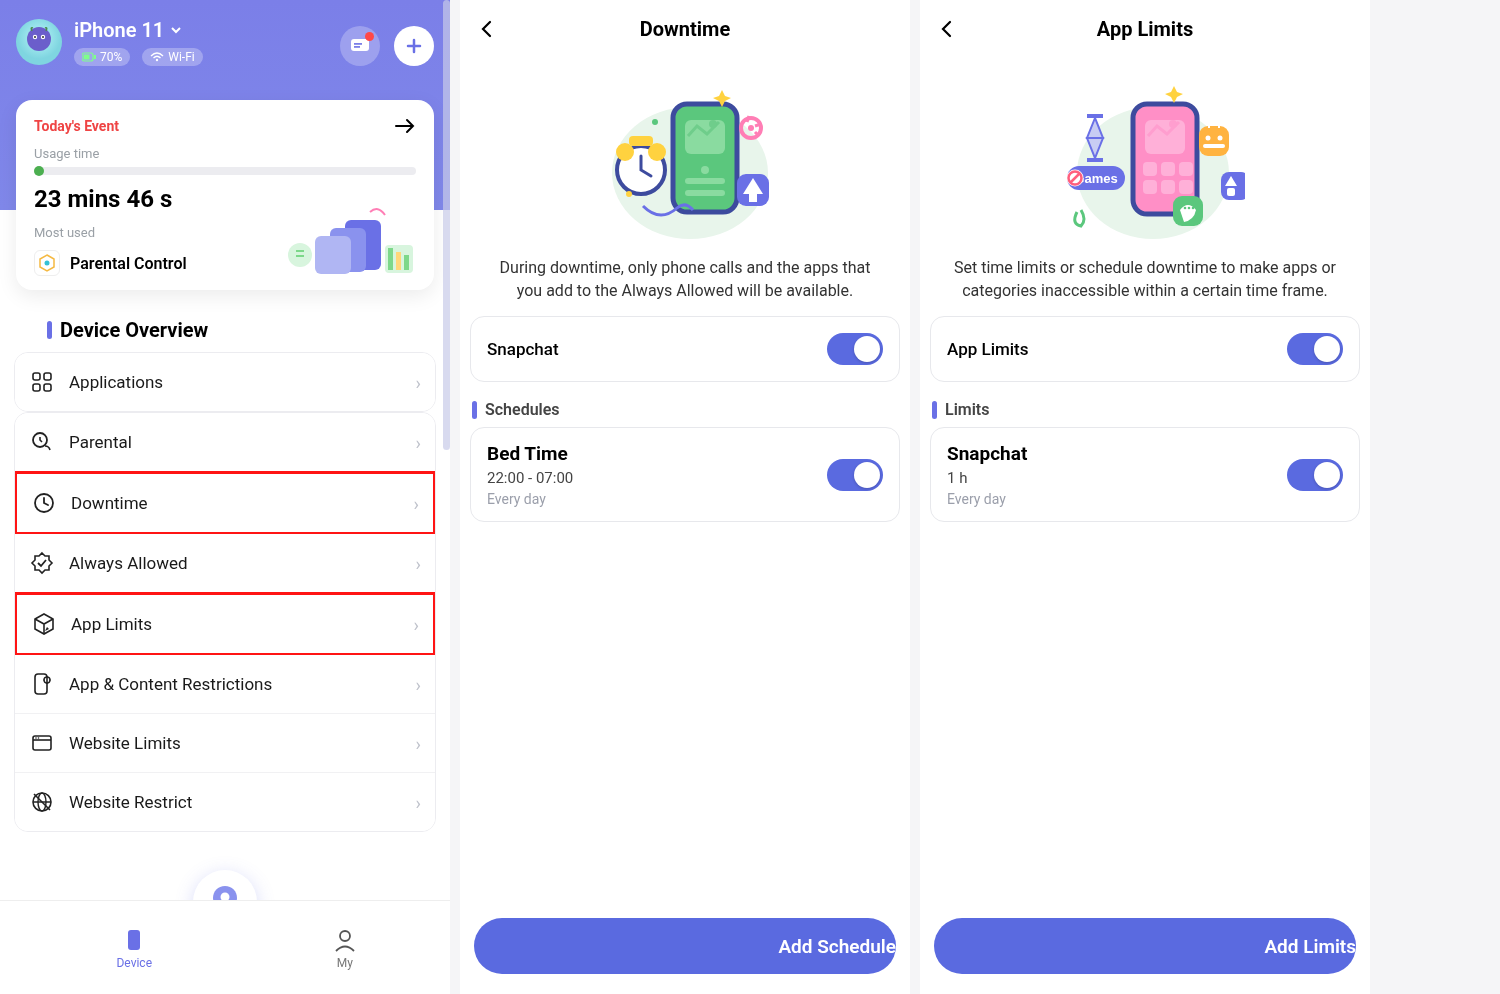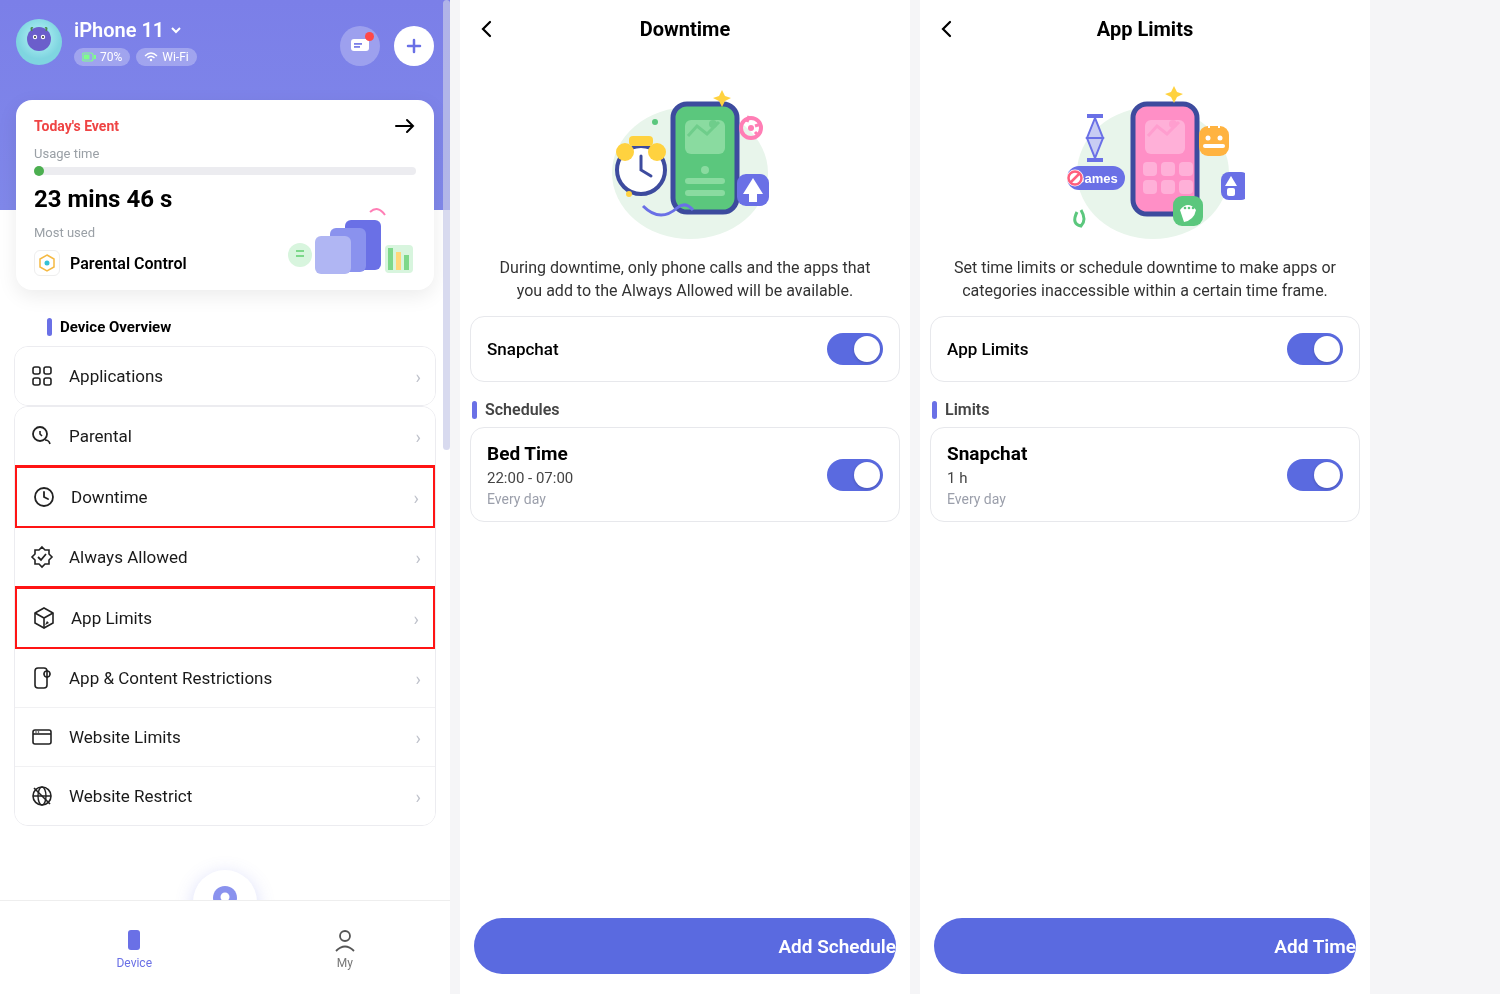--- a/index.html
+++ b/index.html
@@ -29,21 +29,21 @@
   }
   .s1-profile { display:flex; align-items:center; gap:12px;}
   .avatar {
     width:46px;height:46px;border-radius:50%;
     background: radial-gradient(circle at 50% 40%, #b8f5f8 0%, #7fd5e0 60%);
     display:flex;align-items:center;justify-content:center;
     position:relative;
   }
   .avatar svg{width:34px;height:34px;}
   .device-name { color:#fff; font-size:20px; font-weight:600; display:flex; align-items:center; gap:6px;}
-  .status-row { display:flex; gap:6px; margin-top:6px;}
+  .status-row { display:flex; gap:12px; margin-top:6px;}
   .pill { font-size:12px; padding:2px 8px; border-radius:10px; background:rgba(255,255,255,0.28); color:#fff; display:flex; align-items:center; gap:4px;}
   .header-actions { position:absolute; right:16px; top:26px; display:flex; gap:14px; align-items:center;}
   .icon-btn { width:40px;height:40px;border-radius:50%;background:rgba(255,255,255,0.25);display:flex;align-items:center;justify-content:center;position:relative;}
   .icon-btn.plus { background:#fff; color:#6a70e6;}
   .badge-dot{position:absolute;top:6px;right:6px;width:9px;height:9px;background:#ff4848;border-radius:50%;}
   .card {
     background:#fff;border-radius:16px;padding:18px 18px 14px 18px;
     box-shadow:0 6px 20px rgba(0,0,0,0.08);
     margin:0 2px;
     position: relative;
@@ -52,21 +52,21 @@
   .s1-body { padding:0 14px; }
   .card-title { font-size:14px; font-weight:700; color:#ef4444;}
   .card-title-row{display:flex;justify-content:space-between;align-items:center;}
   .sublabel{font-size:13px;color:#9aa0a6;margin-top:12px;}
   .progress{height:8px;background:#ececf0;border-radius:5px;margin-top:6px;position:relative;}
   .progress-fill{height:10px;width:10px;background:#4caf50;border-radius:5px;position:absolute;left:0;top:-1px;}
   .big-time{font-size:24px;font-weight:700;margin-top:10px;}
   .most-used-row{display:flex;align-items:center;gap:10px;margin-top:10px;}
   .app-icon{width:26px;height:26px;border-radius:6px;background:#fff;border:1px solid #eee;display:flex;align-items:center;justify-content:center;}
   .illus{position:absolute;right:14px;bottom:10px;width:150px;height:80px;}
-  .section-head{display:flex;align-items:center;gap:8px;margin:18px 4px 10px 4px;font-weight:700;font-size:15px;padding-left:29px;}
+  .section-head{display:flex;align-items:center;gap:8px;margin:18px 4px 10px 4px;font-weight:700;font-size:20px;padding-left:29px;}
   .section-head::before{content:"";width:5px;height:18px;background:#6a70e6;border-radius:3px;}
   .list{border:1px solid #ececf0;border-radius:14px;overflow:hidden;}
   .li{display:flex;align-items:center;gap:14px;padding:16px 14px;border-bottom:1px solid #f1f1f3;background:#fff;justify-content:space-between;}
   .li:last-child{border-bottom:none;}
   .li-left{display:flex;align-items:center;gap:14px;}
   .li-icon{width:26px;height:26px;display:flex;align-items:center;justify-content:center;color:#222;}
   .li-label{font-size:17px;color:#1a1a1a;}
   .chev{color:#c0c3cc;font-size:18px;}
   .highlight{border:3px solid #ff1414; margin:-1px;}
   .bottom-nav{position:absolute;bottom:0;left:0;right:0;height:94px;display:flex;background:#fff;border-top:1px solid #eee;padding-left:29px;}
@@ -450,15 +450,15 @@
     </div>
   <div class="sched">
     <div>
       <div class="sched-name">Snapchat</div>
       <div class="sched-time">1 h</div>
       <div class="sched-freq">Every day</div>
     </div>
     <div class="toggle"></div>
   </div>
   <div class="cta">
-      <span>Add Time</span>
+      <span>Add Limits</span>
     </div>
 </div>
 
 </body></html>

